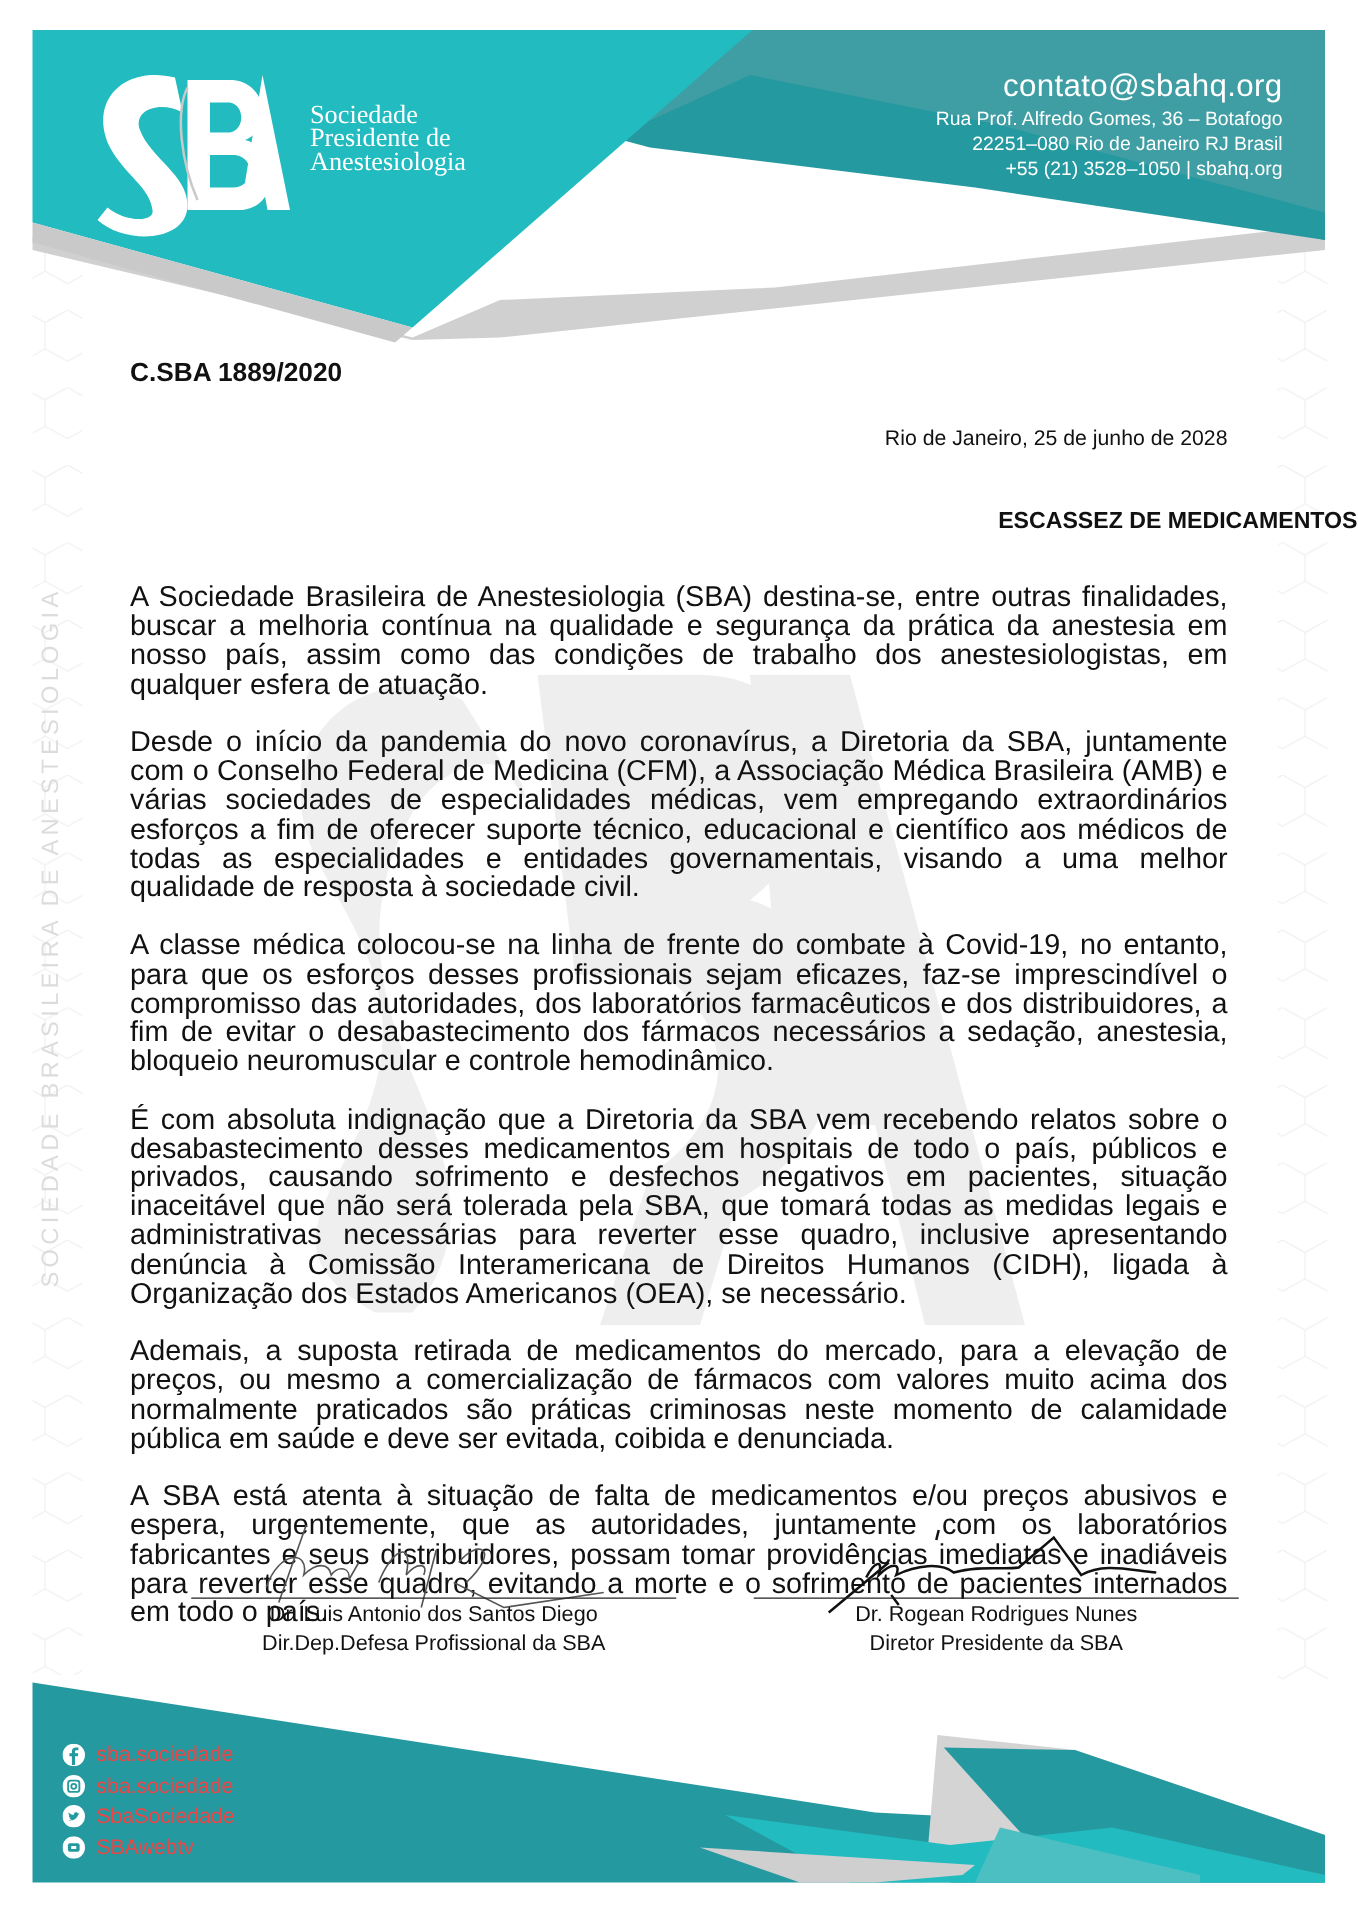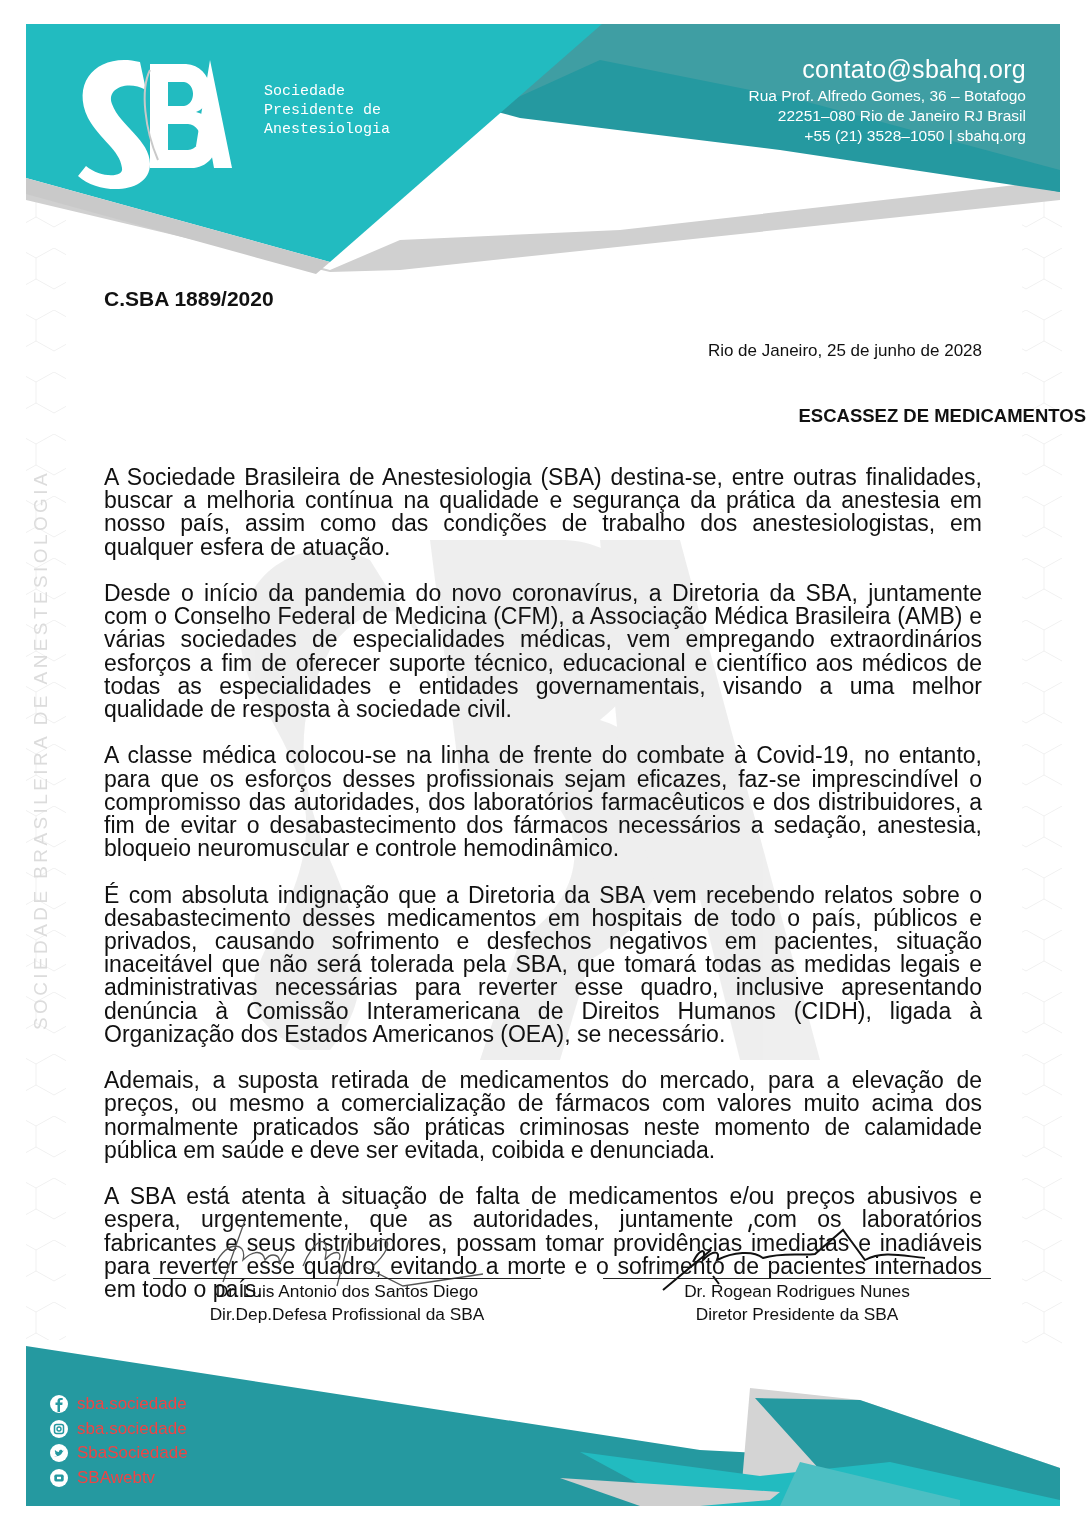--- a/index.html
+++ b/index.html
@@ -4,21 +4,21 @@
 <style>
   html, body { margin: 0; padding: 0; background: #ffffff; }
   body { width: 1086px; height: 1536px; position: relative; overflow: hidden; font-family: "Liberation Sans", sans-serif; color: #111; }
   .bg-svg { position: absolute; left: 0; top: 0; width: 1086px; height: 1536px; }
   .side-text {
     position: absolute; left: 30px; top: 1030px;
     transform-origin: 0 0; transform: rotate(-90deg);
     font-family: "Liberation Sans", sans-serif; font-size: 19px; letter-spacing: 3.4px;
     color: #dcdcdc; white-space: nowrap; font-weight: normal;
   }
-  .logo-text { position: absolute; left: 264px; top: 82px; color: #ffffff; font-family: Liberation Mono, monospace; font-size: 15px; line-height: 19px; }
+  .logo-text { position: absolute; left: 248px; top: 82px; color: #ffffff; font-family: Liberation Serif, serif; font-size: 21px; line-height: 19px; }
   .contact { position: absolute; right: 60px; top: 52px; text-align: right; color: #ffffff; font-family: "Liberation Sans", sans-serif; }
   .contact .email { font-size: 25px; line-height: 34px; letter-spacing: 0.3px; }
   .contact .addr { font-size: 15.5px; line-height: 20px; }
   .ref { position: absolute; left: 104px; top: 287px; font-weight: bold; font-size: 21px; }
   .date { position: absolute; right: 104px; top: 341px; font-size: 17px; }
   .title { position: absolute; left: 0; width: 1086px; top: 405px; text-align: right; font-weight: bold; font-size: 18.5px; }
   .body { position: absolute; left: 104px; width: 878px; top: 466px; font-size: 23px; line-height: 23.2px; }
   .body p { margin: 0 0 23.2px 0; text-align: justify; }
   .sigs { position: absolute; top: 1220px; left: 0; width: 1086px; height: 110px; margin-left: 29px; }
   .sig-block { position: absolute; top: 0; width: 388px; height: 110px; }

